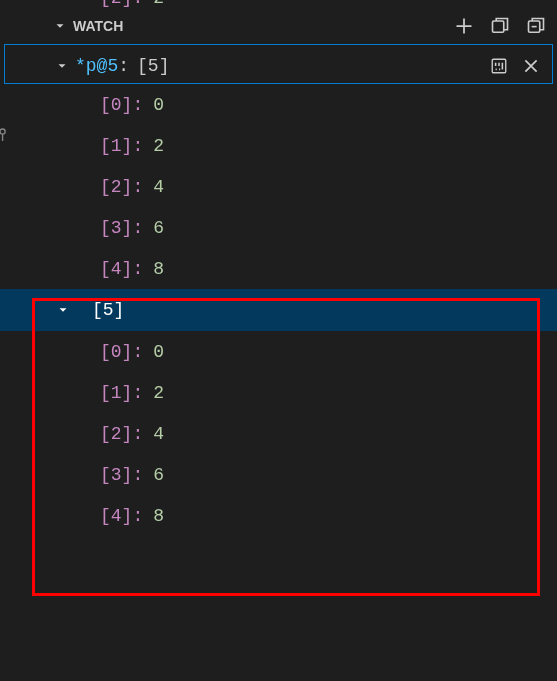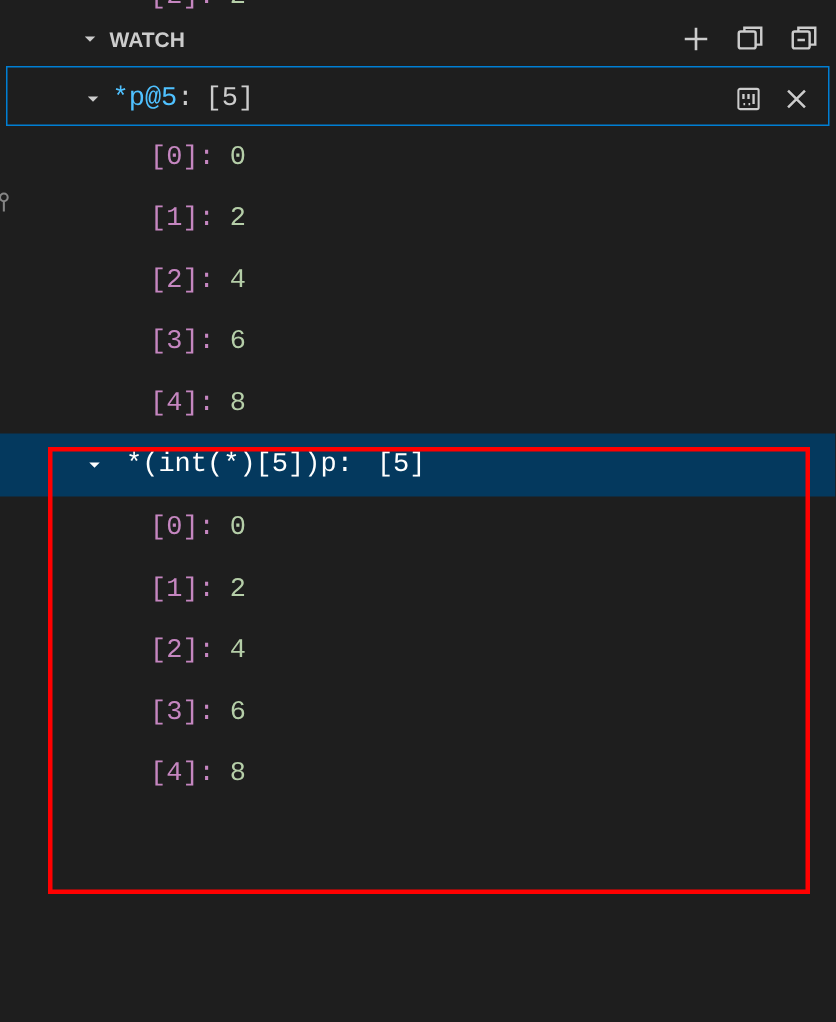--- a/index.html
+++ b/index.html
@@ -209,23 +209,20 @@
   <span class="index">[4]:</span>
   <span class="num-value">8</span>
 </div>
 
 <div class="selected-row">
   <span class="chevron">
     <svg width="14" height="14" viewBox="0 0 16 16" fill="#ffffff">
         <path d="M4 6 L8 10 L12 6 Z"></path>
       </svg>
   </span>
-  <span style="color:#ffffff;">
-    <span>*(int(*)[5])p</span><span>:</span>
-  </span>
   <span class="value" style="color:#ffffff;">[5]</span>
 </div>
 
 <div class="array-row">
   <span class="index">[0]:</span>
   <span class="num-value">0</span>
 </div>
 <div class="array-row">
   <span class="index">[1]:</span>
   <span class="num-value">2</span>

